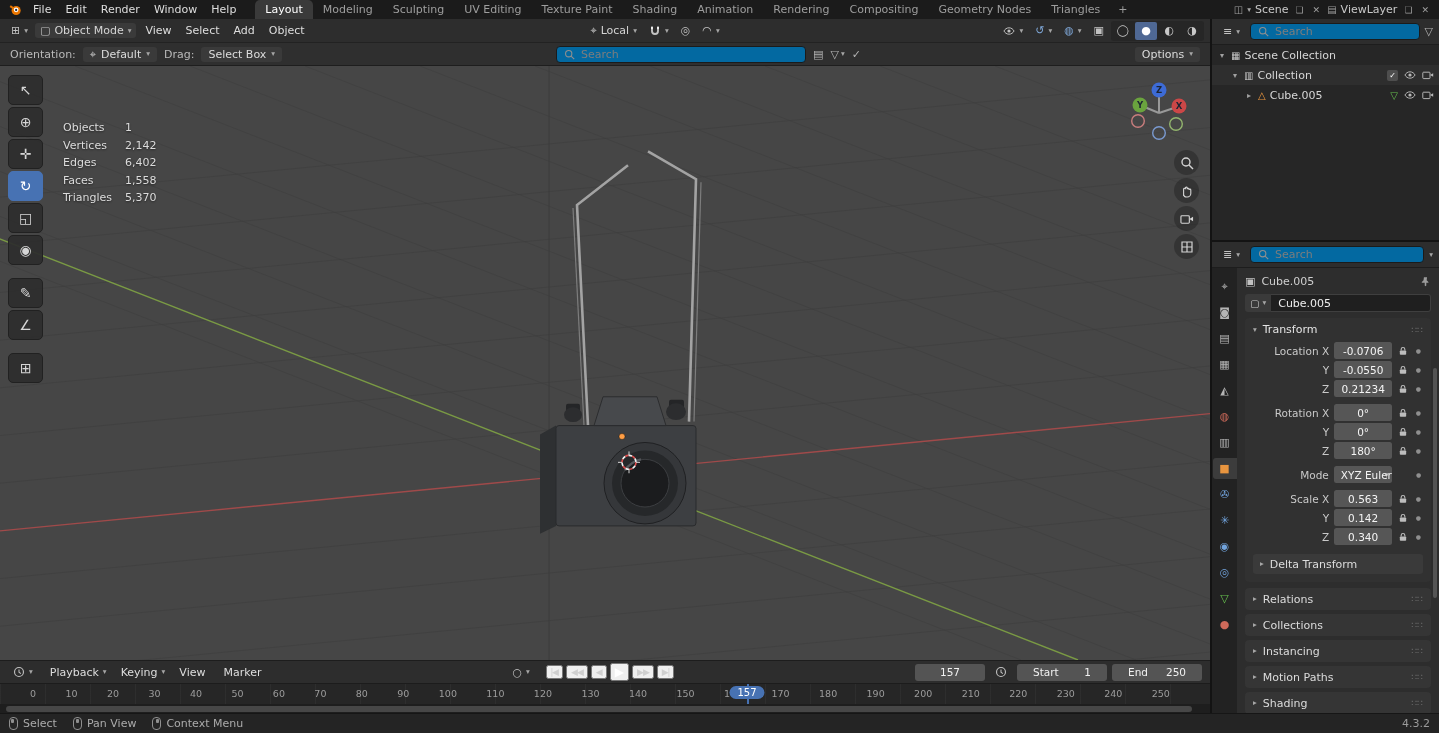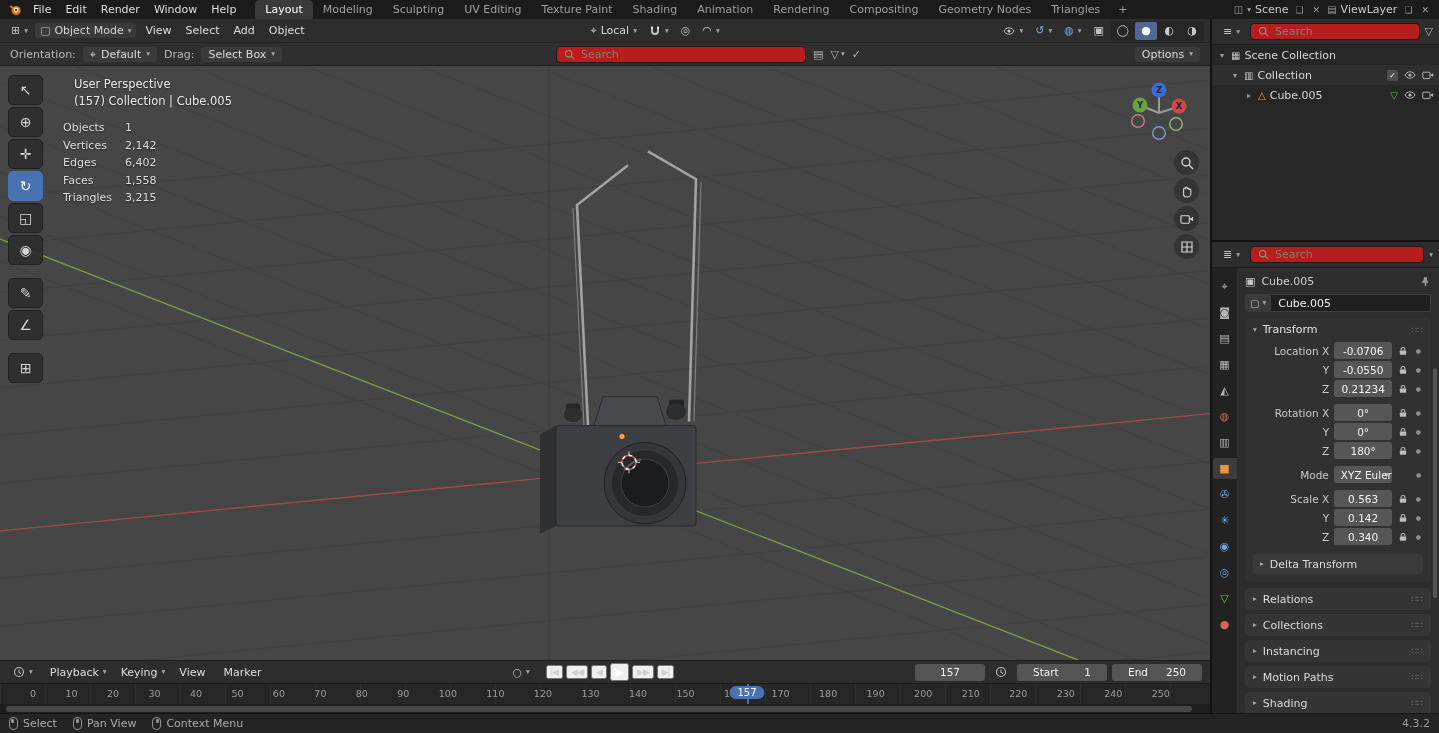--- a/index.html
+++ b/index.html
@@ -35,21 +35,21 @@
   .icon-sm svg { width:12px; height:12px; }
   .spacer { flex:1; }
   .toggle-group { display:flex; gap:1px; background:#262626; border-radius:3px; padding:1px; }
   .shade-btn { width:22px; height:18px; display:flex; align-items:center; justify-content:center; border-radius:2px; color:#c8c8c8; font-size:11px; }
   .shade-btn.active { background:#4f6894; color:#fff; }
   .blue-ic { color:#7fa8d9; }
 
   
   .tool-settings { height:23px; background:#2f2f2f; border-bottom:1px solid #1e1e1e; display:flex; align-items:center; gap:7px; padding:0 10px; flex:none; color:#b9b9b9; }
   .chip { display:flex; align-items:center; gap:5px; background:#3a3a3a; border-radius:3px; padding:1px 7px; color:#dcdcdc; white-space:nowrap; }
-  .search-box { display:flex; align-items:center; gap:6px; background:#b91c1c; border:1px solid #1b1b1b; border-radius:4px; padding:1px 7px; width:250px; height:17px; color:#8f8f8f; }
+  .search-box { display:flex; align-items:center; gap:6px; background:#0369a1; border:1px solid #1b1b1b; border-radius:4px; padding:1px 7px; width:250px; height:17px; color:#8f8f8f; }
   .search-box svg { width:11px; height:11px; flex:none; }
   .search-box input { background:transparent; border:0; outline:0; color:#d8d8d8; font:inherit; width:100%; }
   .search-box input::placeholder { color:#7d7d7d; }
   .ts-icon { color:#b3b3b3; font-size:11px; display:flex; align-items:center; gap:2px; }
 
   
   .viewport { position:relative; flex:1; background:#464646; overflow:hidden; min-height:0; }
   .scene { position:absolute; inset:0; width:100%; height:100%; }
   .vp-text { position:absolute; left:74px; top:10px; color:#eaeaea; font-size:11.5px; line-height:17px; text-shadow:0 1px 2px rgba(0,0,0,.45); pointer-events:none; }
   .vp-stats { position:absolute; left:63px; top:55px; display:grid; grid-template-columns:60px auto; column-gap:2px; row-gap:4.5px; color:#dcdcdc; text-shadow:0 1px 2px rgba(0,0,0,.45); pointer-events:none; }
@@ -390,40 +390,36 @@
           <g>
             <circle cx="629" cy="399" r="7" fill="none" stroke="#e04f4f" stroke-width="1.6" stroke-dasharray="3.6 3.6"></circle>
             <circle cx="629" cy="399" r="7" fill="none" stroke="#f2f2f2" stroke-width="1.6" stroke-dasharray="3.6 3.6" stroke-dashoffset="3.6"></circle>
             <line x1="629" y1="388" x2="629" y2="392" stroke="#d8d8d8"></line>
               <line x1="629" y1="406" x2="629" y2="410" stroke="#d8d8d8"></line>
             <line x1="618" y1="399" x2="622" y2="399" stroke="#d8d8d8"></line>
               <line x1="636" y1="399" x2="640" y2="399" stroke="#d8d8d8"></line>
           </g>
         </svg>
 
-        <div class="vp-text">
-          <div>User Perspective</div>
-          <div>(157) Collection | Cube.005</div>
-        </div>
         <div class="vp-stats">
 
             <span>Objects</span>
             <span>1</span>
 
             <span>Vertices</span>
             <span>2,142</span>
 
             <span>Edges</span>
             <span>6,402</span>
 
             <span>Faces</span>
             <span>1,558</span>
 
             <span>Triangles</span>
-            <span>3,215</span>
+            <span>5,370</span>
           </div>
 
         <div class="toolbar">
 
         <button class="tool-btn">
               <span>↖</span>
             </button>
             <button class="tool-btn">
               <span>⊕</span>
             </button>

